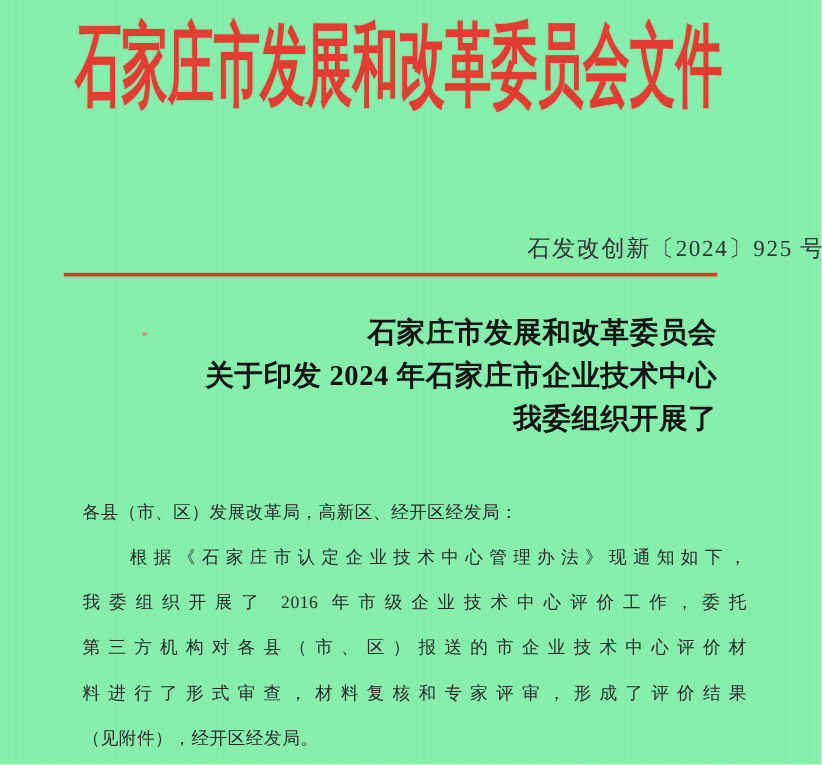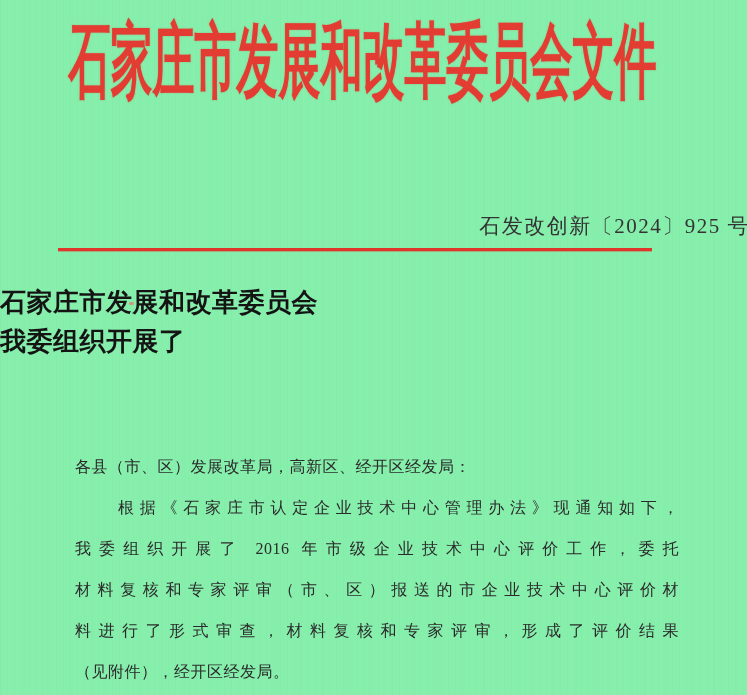--- a/index.html
+++ b/index.html
@@ -63,21 +63,21 @@
     width: 594px;
     height: 3px;
     background: var(--rule-red, #df352b);
     box-shadow: 0 1px 0 rgba(223,53,43,0.35);
   }
   .doc-title {
     position: absolute;
     top: 283px;
     left: 0;
     width: 652px;
-    text-align: left;
+    text-align: right;
     font-weight: bold;
     font-size: 26px;
     line-height: 39px;
     color: #141414;
     letter-spacing: 0.5px;
   }
   .red-speck {
     position: absolute;
     top: 302px;
     left: 129px;
@@ -119,24 +119,25 @@
   <div class="red-banner">石家庄市发展和改革委员会文件</div>
 
   <div class="doc-number">石发改创新〔2024〕925 号</div>
 
   <div class="red-rule"></div>
 
   <div class="red-speck"></div>
 
   <div class="doc-title">
     <div>石家庄市发展和改革委员会</div>
+    <div>关于印发 2024 年石家庄市企业技术中心</div>
     <div>我委组织开展了</div>
   </div>
 
   <div class="body-text">
     <div class="body-line">各县（市、区）发展改革局，高新区、经开区经发局：</div>
     <div class="body-line justified indent">根据《石家庄市认定企业技术中心管理办法》现通知如下，</div>
     <div class="body-line justified">我委组织开展了 2016 年市级企业技术中心评价工作，委托</div>
-    <div class="body-line justified">材料复核和专家评审（市、区）报送的市企业技术中心评价材</div>
+    <div class="body-line justified">第三方机构对各县（市、区）报送的市企业技术中心评价材</div>
     <div class="body-line justified">料进行了形式审查，材料复核和专家评审，形成了评价结果</div>
     <div class="body-line">（见附件），经开区经发局。</div>
   </div>
 </div>
 
 </body></html>

